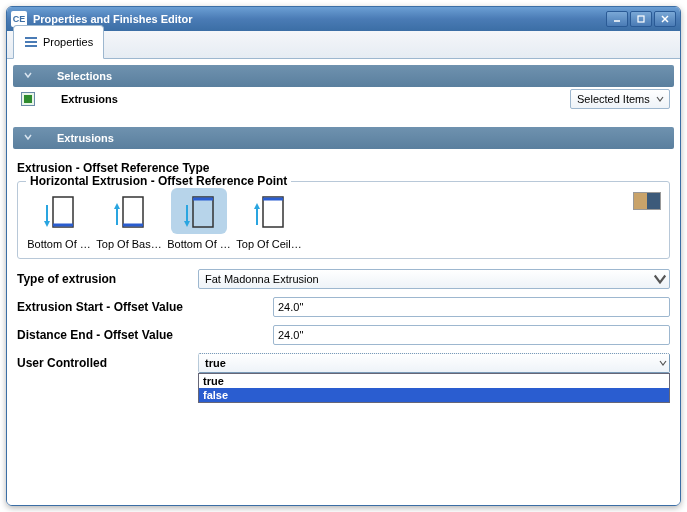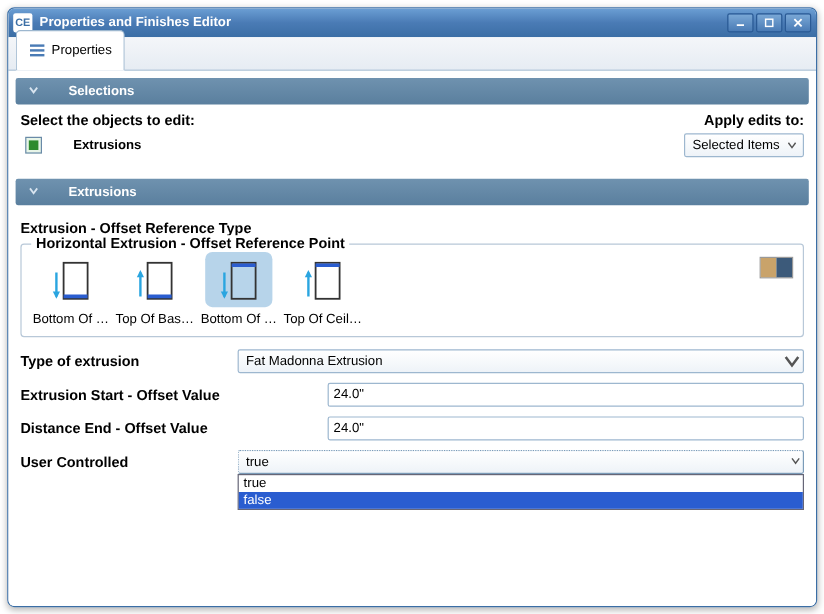--- a/index.html
+++ b/index.html
@@ -36,21 +36,21 @@
   .fieldset { border:1px solid #b8c8d8; border-radius:3px; margin:2px 4px 6px 4px; padding:6px 8px 8px 8px; position:relative; }
   .fieldset .legend { position:absolute; top:-8px; left:8px; background:#fff; padding:0 4px; font-weight:bold; font-size:12px; }
   .ref-points { display:flex; gap:4px; align-items:flex-start; position:relative; }
   .ref-item { width:66px; text-align:center; cursor:pointer; }
   .ref-item .iconbox { width:56px; height:46px; margin:0 auto 4px auto; display:flex; align-items:center; justify-content:center; border-radius:6px; }
   .ref-item.selected .iconbox { background:#b7d4ea; }
   .ref-item .lbl { font-size:11px; white-space:nowrap; overflow:hidden; text-overflow:ellipsis; }
   .toggle-icon { position:absolute; right:0; top:4px; width:28px; height:18px; border:1px solid #999; display:flex; }
   .toggle-icon div { flex:1; }
   .text-input { flex:1; height:20px; border:1px solid #9db7cf; padding:0 4px; background:#fff; border-radius:2px; }
-  .dropdown-open { position:relative; flex:1; }
+  .dropdown-open { position:relative; flex:1;font-weight:bold; }
   .dropdown-open .dd-main { height:20px; border:1px solid #7a9bb8; border-style:dotted solid solid dotted; border-width:1px; background:linear-gradient(to bottom,#fff,#eef3f8); display:flex; align-items:center; padding:0 2px 0 6px; cursor:pointer; border-radius:2px; }
   .dropdown-open .dd-list { position:absolute; top:20px; left:0; right:0; border:1px solid #667; background:#fff; z-index:10; }
   .dropdown-open .dd-opt { padding:1px 4px; cursor:pointer; }
   .dropdown-open .dd-opt.hover { background:#2a5dd0; color:#fff; }
   .form-label.col1 { width:175px; flex-shrink:0; }
   .form-label.col2 { width:250px; flex-shrink:0; }
 </style>
 </head>
 <body>
 
@@ -94,24 +94,20 @@
 
     <div class="section-header">
       <span class="chevron">
         <svg viewBox="0 0 10 10">
             <polyline points="2,3 5,7 8,3" fill="none" stroke="#d8e4ef" stroke-width="1.5"></polyline>
           </svg>
       </span>
       <span>Selections</span>
     </div>
 
-    <div class="row-top">
-      <div class="select-label">Select the objects to edit:</div>
-      <div class="apply-label">Apply edits to:</div>
-    </div>
 
     <div class="row-sel">
       <div class="checkbox-wrap">
         <div class="check">
             <div class="sq"></div>
           </div>
         <span style="font-weight:bold;">Extrusions</span>
       </div>
       <div class="dropdown">
         <span class="dd-label">Selected Items</span>

